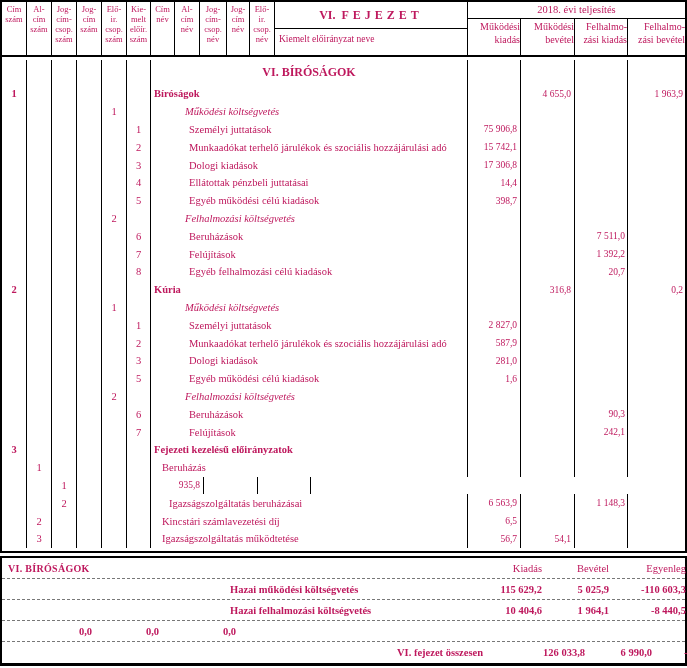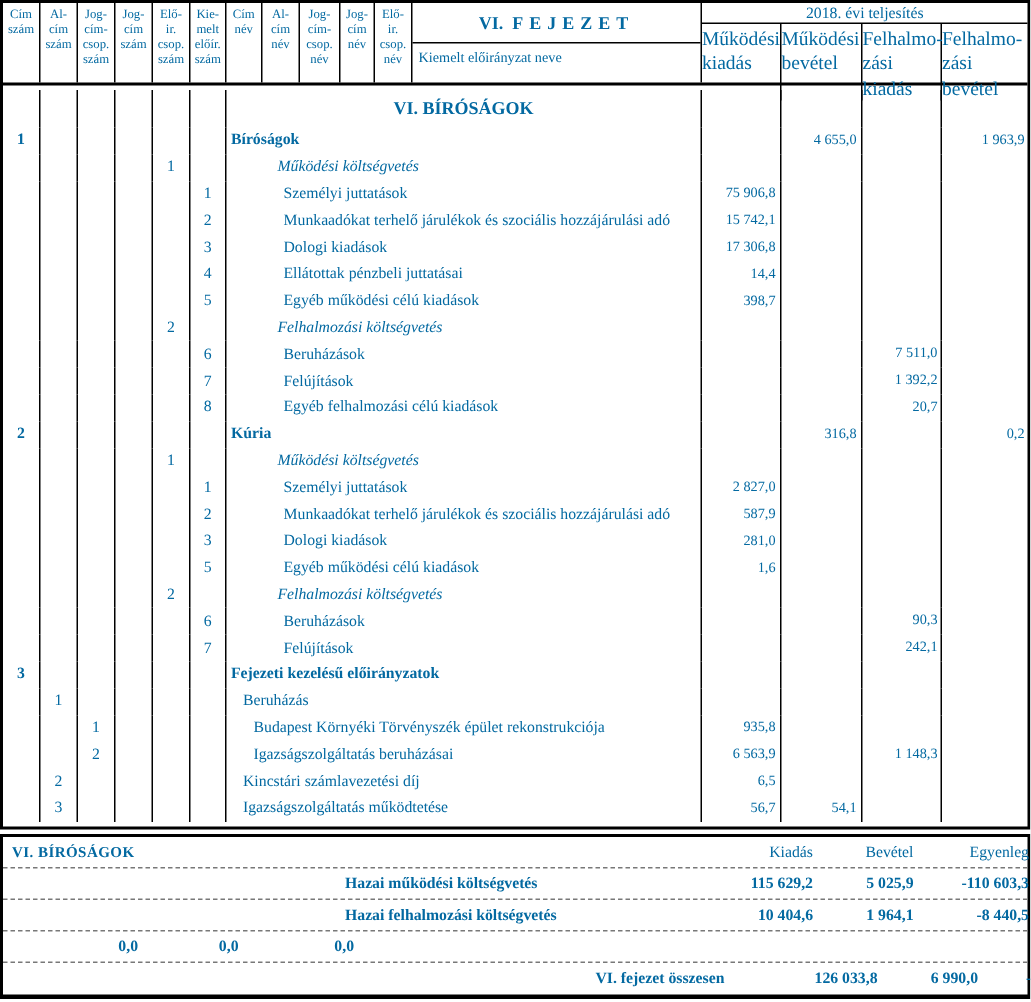--- a/index.html
+++ b/index.html
@@ -1,21 +1,21 @@
 <!DOCTYPE html>
 <html><head>
 <meta charset="utf-8">
 <style>
   * { box-sizing: border-box; margin: 0; padding: 0; }
   html,body { background:#e8e8e8; }
   #page {
     position: relative;
     width: 687px; height: 668px;
     background: #ffffff;
-    color: #0369a1;
+    color: #be185d;
     font-family: "Liberation Serif", "DejaVu Serif", serif;
     overflow: hidden;
   }
   
   #main-table {
     position: absolute; left: 0; top: 0;
     width: 687px; height: 553px;
     border: 2px solid #000;
   }
   #main-header { display: flex; height: 55px; border-bottom: 2px solid #000; }
@@ -38,21 +38,21 @@
   #chapter-cell .sp { letter-spacing: 4px; margin-left: 6px; }
   #kiemelt-cell { flex: 1; font-size: 9.5px; padding: 5px 0 0 4px; }
   #value-head { flex: 1; display: flex; flex-direction: column; }
   #year-cell {
     height: 17px; border-bottom: 1px solid #000;
     display: flex; align-items: flex-start; justify-content: center;
     font-size: 10.5px; padding-top: 2px;
   }
   #value-cols { flex: 1; display: flex; }
   .vh {
-    font-size: 13px; line-height: 1.25; text-align: left;
+    font-size: 10px; line-height: 1.25; text-align: right;
     padding-top: 2px; white-space: pre-line;
     border-right: 1px solid #000; flex: 0 0 auto;
   }
   .vh:last-child { border-right: none; }
   .v1 { width: 53px; } .v2 { width: 54px; } .v3 { width: 53px; } .v4 { width: 57px; }
   
   #main-body { position: relative; }
   .trow { display: flex; height: 17.8px; align-items: center; }
   .trow-title { height: 28px; align-items: flex-start; padding-top: 3px; }
   .nc {
@@ -464,21 +464,20 @@
       <div class="vc v3"></div>
       <div class="vc v4"></div>
     </div>
         <div class="trow">
       <div class="nc w25 cim"></div>
       <div class="nc w25"></div>
       <div class="nc w25">1</div>
       <div class="nc w25"></div>
       <div class="nc w25"></div>
       <div class="nc w24"></div>
-      <div class="namec lvl2">Budapest Környéki Törvényszék épület rekonstrukciója</div>
       <div class="vc v1">935,8</div>
       <div class="vc v2"></div>
       <div class="vc v3"></div>
       <div class="vc v4"></div>
     </div>
         <div class="trow">
       <div class="nc w25 cim"></div>
       <div class="nc w25"></div>
       <div class="nc w25">2</div>
       <div class="nc w25"></div>

